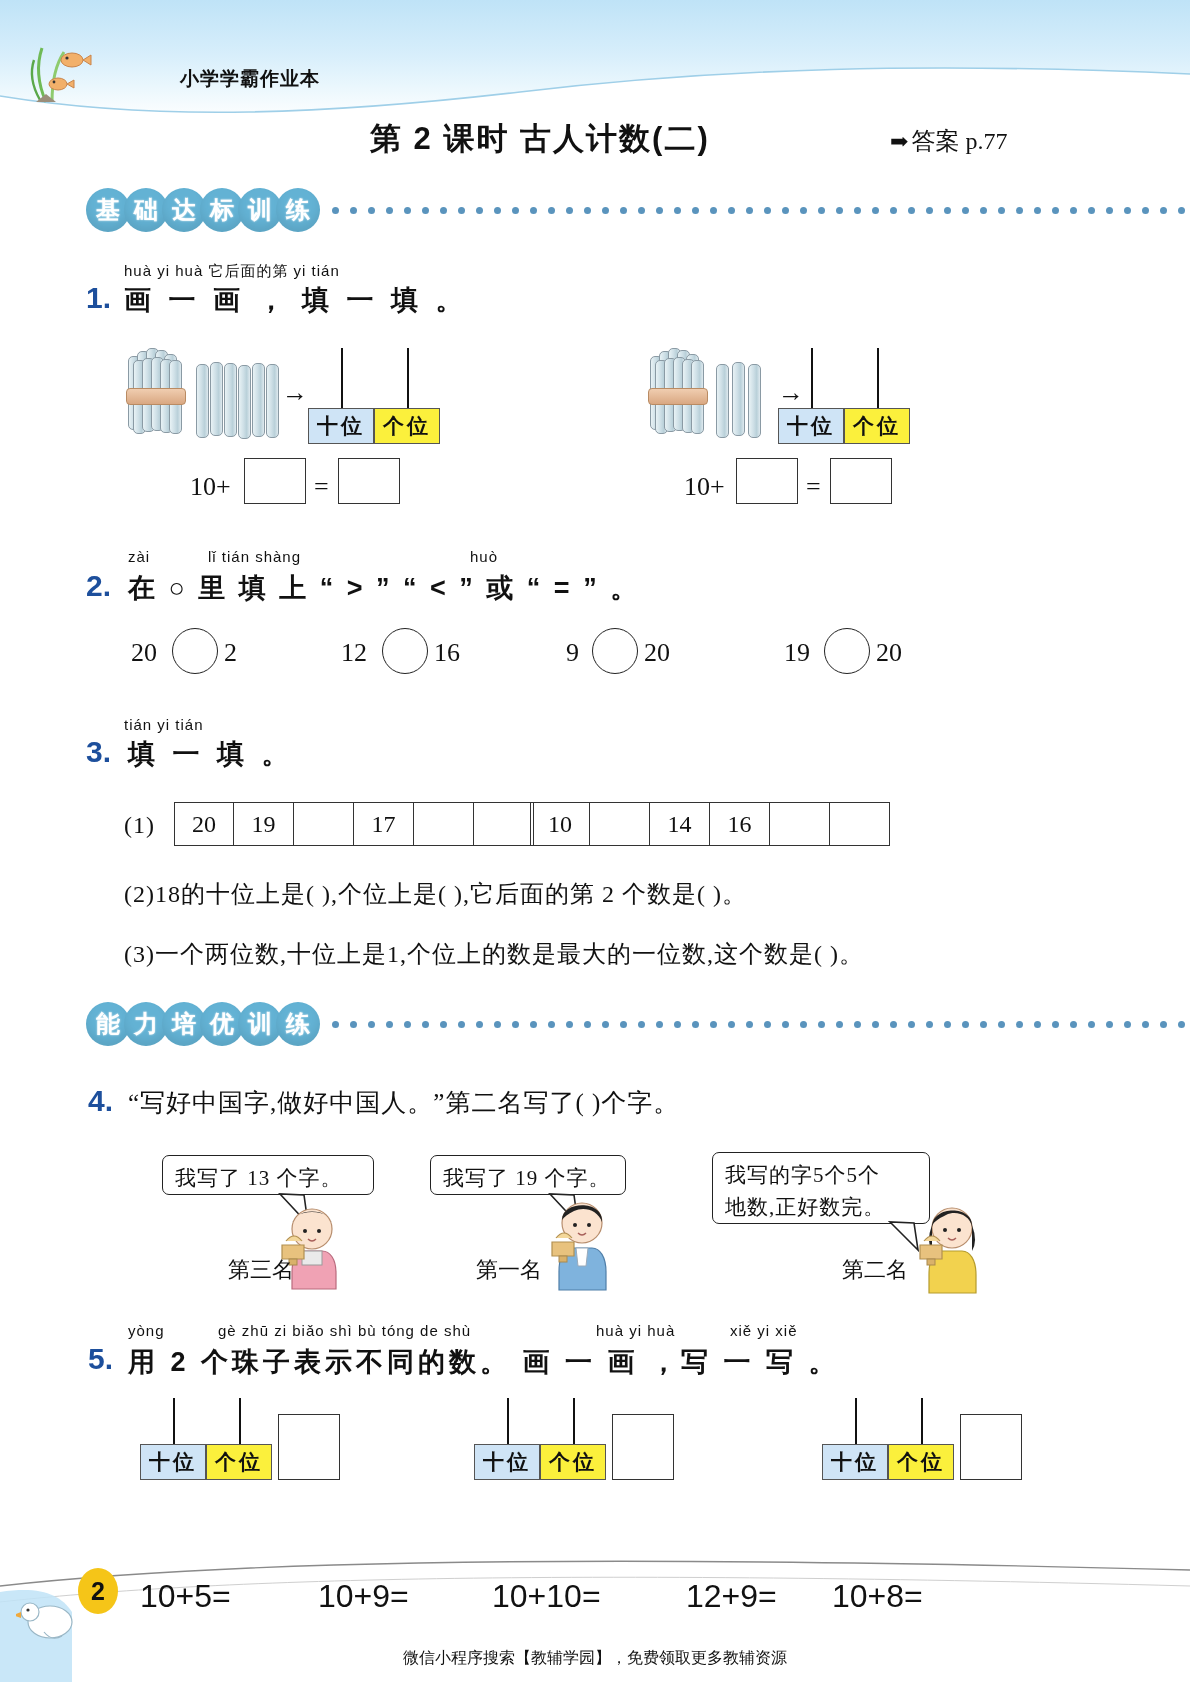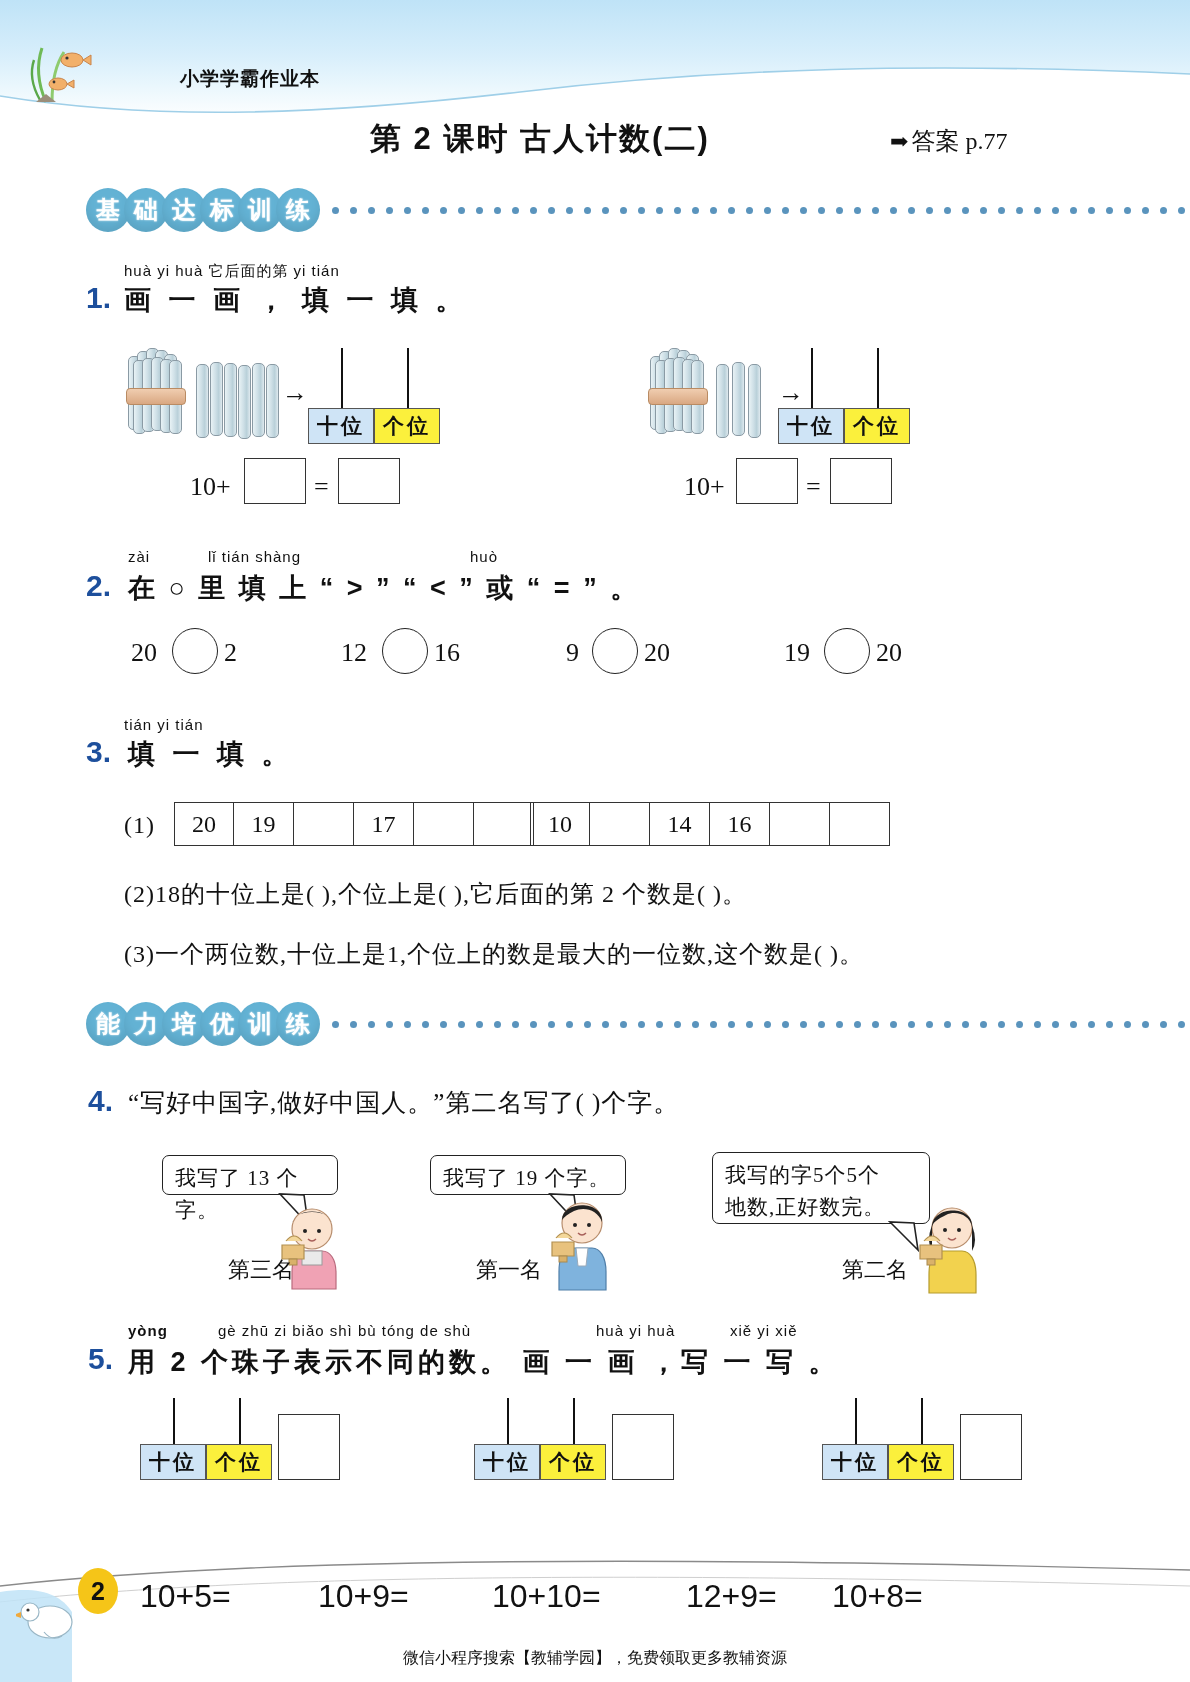--- a/index.html
+++ b/index.html
@@ -387,21 +387,21 @@
       <span class="dot"></span>
     <span class="dot"></span>
       <span class="dot"></span>
       <span class="dot"></span>
   </div>
 </div>
 
 <div class="qnum" style="left:88px;top:1084px;">4.</div>
 <div class="serifline" style="left:128px;top:1086px;font-size:25px;">“写好中国字,做好中国人。”第二名写了(          )个字。</div>
 
-<div class="bubble" style="left:162px;top:1155px;width:176px;height:40px;">我写了 13 个字。</div>
+<div class="bubble" style="left:162px;top:1155px;width:212px;height:40px;">我写了 13 个字。</div>
 <svg style="position:absolute;left:278px;top:1192px;width:40px;height:34px;">
   <path d="M2,2 L30,32 L26,3 Z" fill="#fff" stroke="#222" stroke-width="1.6"></path>
 </svg>
 
 <div class="bubble" style="left:430px;top:1155px;width:196px;height:40px;">我写了 19 个字。</div>
 <svg style="position:absolute;left:548px;top:1192px;width:40px;height:34px;">
   <path d="M2,2 L30,32 L26,3 Z" fill="#fff" stroke="#222" stroke-width="1.6"></path>
 </svg>
 
 <div class="bubble" style="left:712px;top:1152px;width:218px;height:72px;white-space:pre-line;">我写的字5个5个
@@ -447,21 +447,21 @@
   <path d="M38,43 q4,4 8,0" stroke="#a8605a" stroke-width="1.4" fill="none"></path>
   <path d="M10,50 l22,0 l0,14 l-22,0 z" fill="#e8c27e" stroke="#b18f50" stroke-width="1.2"></path>
   <path d="M14,46 q8,-10 16,0" fill="#f3d79a" stroke="#b18f50" stroke-width="1.2"></path>
   <rect x="17" y="64" width="8" height="6" fill="#d9b16a" stroke="#a98a4f" stroke-width="1"></rect>
 </svg>
 
 <div class="rank" style="left:228px;top:1255px;">第三名</div>
 <div class="rank" style="left:476px;top:1255px;">第一名</div>
 <div class="rank" style="left:842px;top:1255px;">第二名</div>
 
-<div class="pinyin" style="left:128px;top:1322px;font-weight:bold;">yòng</div>
+<div class="pinyin" style="left:128px;top:1322px;">yòng</div>
 <div class="pinyin" style="left:218px;top:1322px;">gè zhū zi biǎo shì bù tóng de shù</div>
 <div class="pinyin" style="left:596px;top:1322px;">huà yi huà</div>
 <div class="pinyin" style="left:730px;top:1322px;">xiě yi xiě</div>
 <div class="qnum" style="left:88px;top:1342px;">5.</div>
 <div class="qtext" style="left:128px;top:1344px;letter-spacing:4px;">用 2 个珠子表示不同的数。 画 一 画 ，写 一 写 。</div>
 
 <div class="rod" style="left:173px;top:1398px;height:48px;"></div>
 <div class="rod" style="left:239px;top:1398px;height:48px;"></div>
 <div class="pv" style="left:140px;top:1444px;">
   <div class="cell tens">十位</div>

